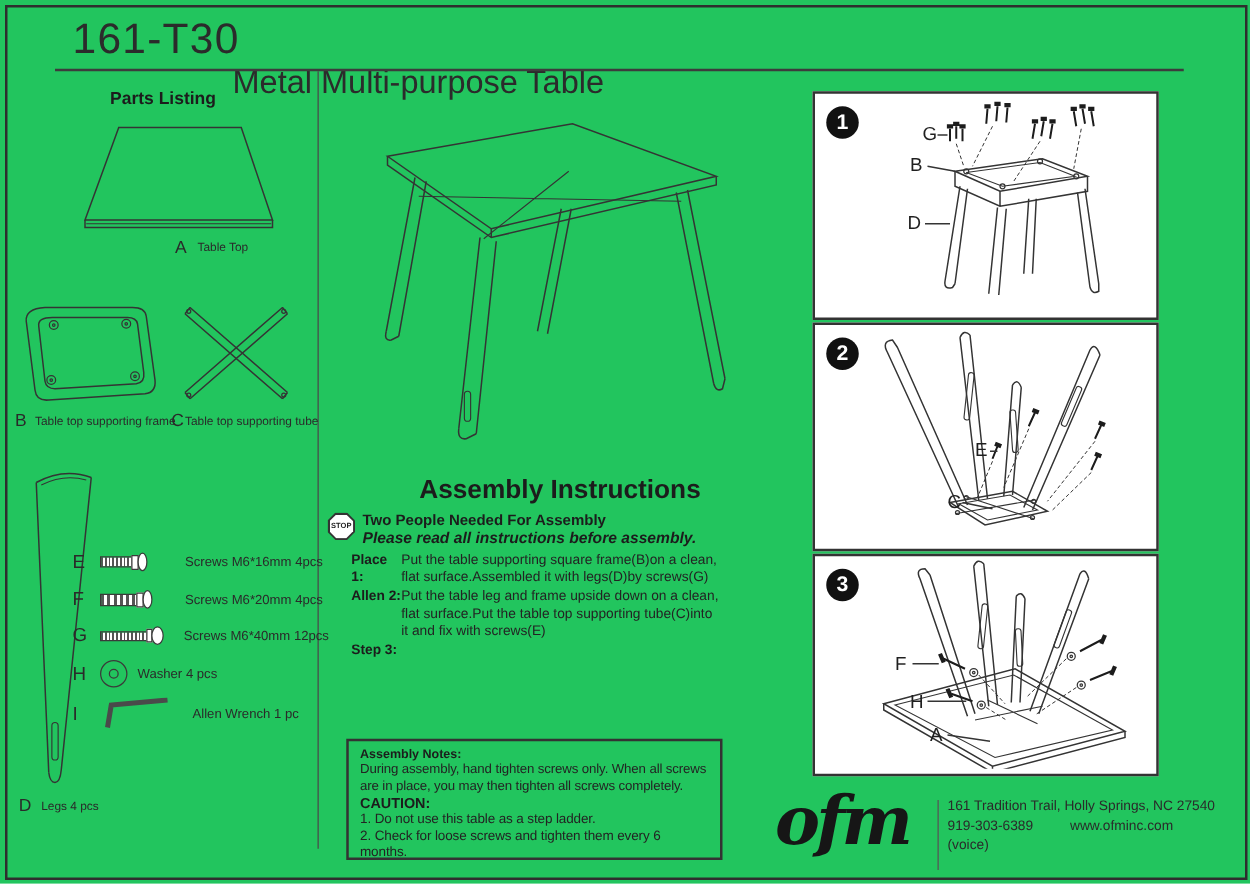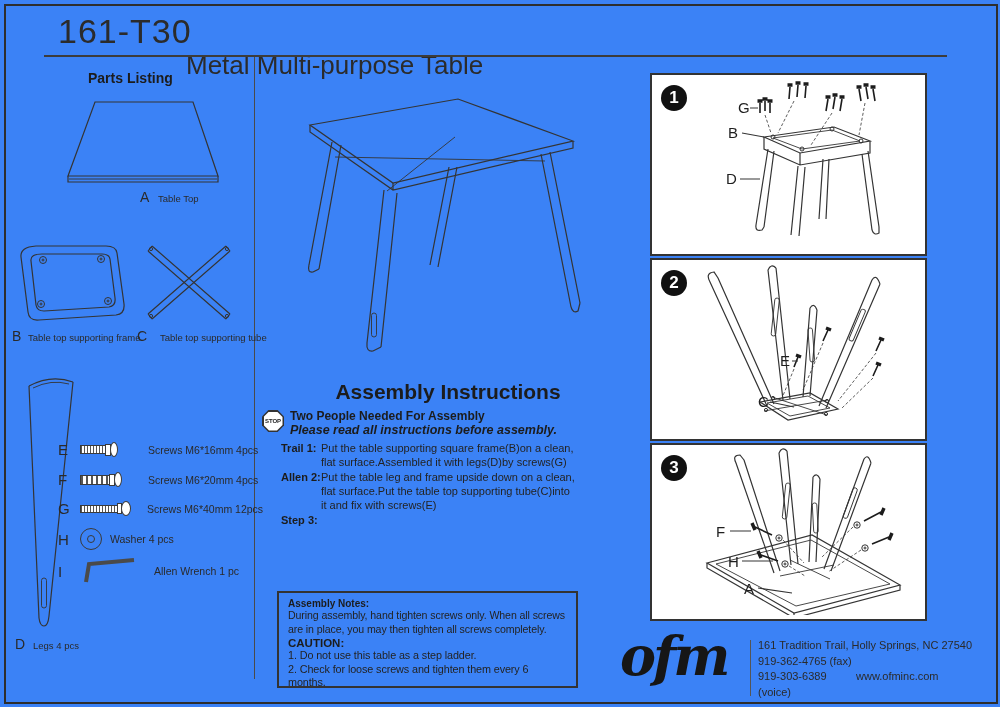--- a/index.html
+++ b/index.html
@@ -1,16 +1,16 @@
 <!DOCTYPE html>
 <html><head>
 <meta charset="utf-8">
 <style>
   html,body{margin:0;padding:0;background:#ffffff;}
-  #page{position:relative;width:1000px;height:707px;background:#3b82f6;
+  #page{position:relative;width:1000px;height:707px;background:#22c55e;
         font-family:"Liberation Sans", sans-serif;color:#222;overflow:hidden;}
   .abs{position:absolute;}
   #border{left:4px;top:4px;width:990px;height:696px;border:2px solid #2e2e2e;}
   
   #model{left:58px;top:12px;font-size:34px;color:#2b2b2b;letter-spacing:1px;}
   #product{left:186px;top:20px;font-size:26px;color:#2b2b2b;margin-top:30px;}
   #title-rule{left:44px;top:55px;width:903px;height:0;border-top:2px solid #3c3c3c;}
   #v-divider{left:254px;top:57px;width:0;height:622px;border-left:1.5px solid #4a4a4a;}
   
   #parts-heading{left:88px;top:70px;font-size:14px;font-weight:bold;color:#1c1c1c;}
@@ -110,21 +110,21 @@
 
   <svg class="abs" style="left:138px;top:236px;" width="102" height="95" viewBox="0 0 102 95">
     <path class="ln" d="M10 78 L88 10 M14 83 L92 15 M10 78 L14 83 M88 10 L92 15"></path>
     <path class="ln" d="M10 15 L88 83 M14 10 L92 78 M10 15 L14 10 M88 83 L92 78"></path>
     <circle class="dot" cx="13" cy="80" r="1.6"></circle>
       <circle class="dot" cx="89" cy="13" r="1.6"></circle>
     <circle class="dot" cx="13" cy="13" r="1.6"></circle>
       <circle class="dot" cx="89" cy="80" r="1.6"></circle>
   </svg>
   <span class="abs cap-key" style="left:137px;top:328px;">C</span>
-  <span class="abs cap-label" style="left:160px;top:332px;">Table top supporting tube</span>
+  <span class="abs cap-label" style="left:148px;top:332px;">Table top supporting tube</span>
 
   <svg class="abs" style="left:22px;top:372px;" width="70" height="265" viewBox="0 0 70 265">
     <path class="ln" d="M7 14 L17 246 M51 10 L27 244"></path>
     <path class="ln" d="M7 14 Q29 2 51 10"></path>
     <path class="thin" d="M11 16 Q29 7 47 12"></path>
     <path class="ln" d="M17 246 Q18 254 22 254 Q26 254 27 244"></path>
     <rect class="thin" x="19.5" y="206" width="5" height="30" rx="2.5"></rect>
   </svg>
   <span class="abs cap-key" style="left:15px;top:636px;">D</span>
   <span class="abs cap-label" style="left:33px;top:640px;">Legs 4 pcs</span>
@@ -190,21 +190,21 @@
   <div class="abs octagon" style="left:262px;top:410px;">
     <div class="inner">
         <b>STOP</b>
       </div>
   </div>
   <div class="abs" id="warn-bold">Two People Needed For Assembly</div>
   <div class="abs" id="warn-italic">Please read all instructions before assembly.</div>
 
   <div class="abs" id="steps">
     <div class="step">
-      <span class="slabel">Trail 1:</span>
+      <span class="slabel">Place 1:</span>
       <span class="stext">Put the table supporting square frame(B)on a clean,
 flat surface.Assembled it with legs(D)by screws(G)</span>
     </div>
     <div class="step">
       <span class="slabel">Allen 2:</span>
       <span class="stext">Put the table leg and frame upside down on a clean,
 flat surface.Put the table top supporting tube(C)into
 it and fix with screws(E)</span>
     </div>
     <div class="step">
@@ -323,21 +323,20 @@
     <span class="plabel" style="left:92px;top:135px;">A</span>
   </div>
 
   <div class="abs" id="logo">ofm</div>
   <div class="abs" id="footer-divider"></div>
   <div class="abs" id="address">
     <div class="row">
         <span>161 Tradition Trail, Holly Springs, NC 27540</span>
       </div>
     <div class="row">
-      <span>919-362-4765 (fax)</span>
     </div>
     <div class="row">
       <span class="c1">919-303-6389 (voice)</span>
       <span>www.ofminc.com</span>
     </div>
 
   </div>
 </div>
 
 </body></html>

